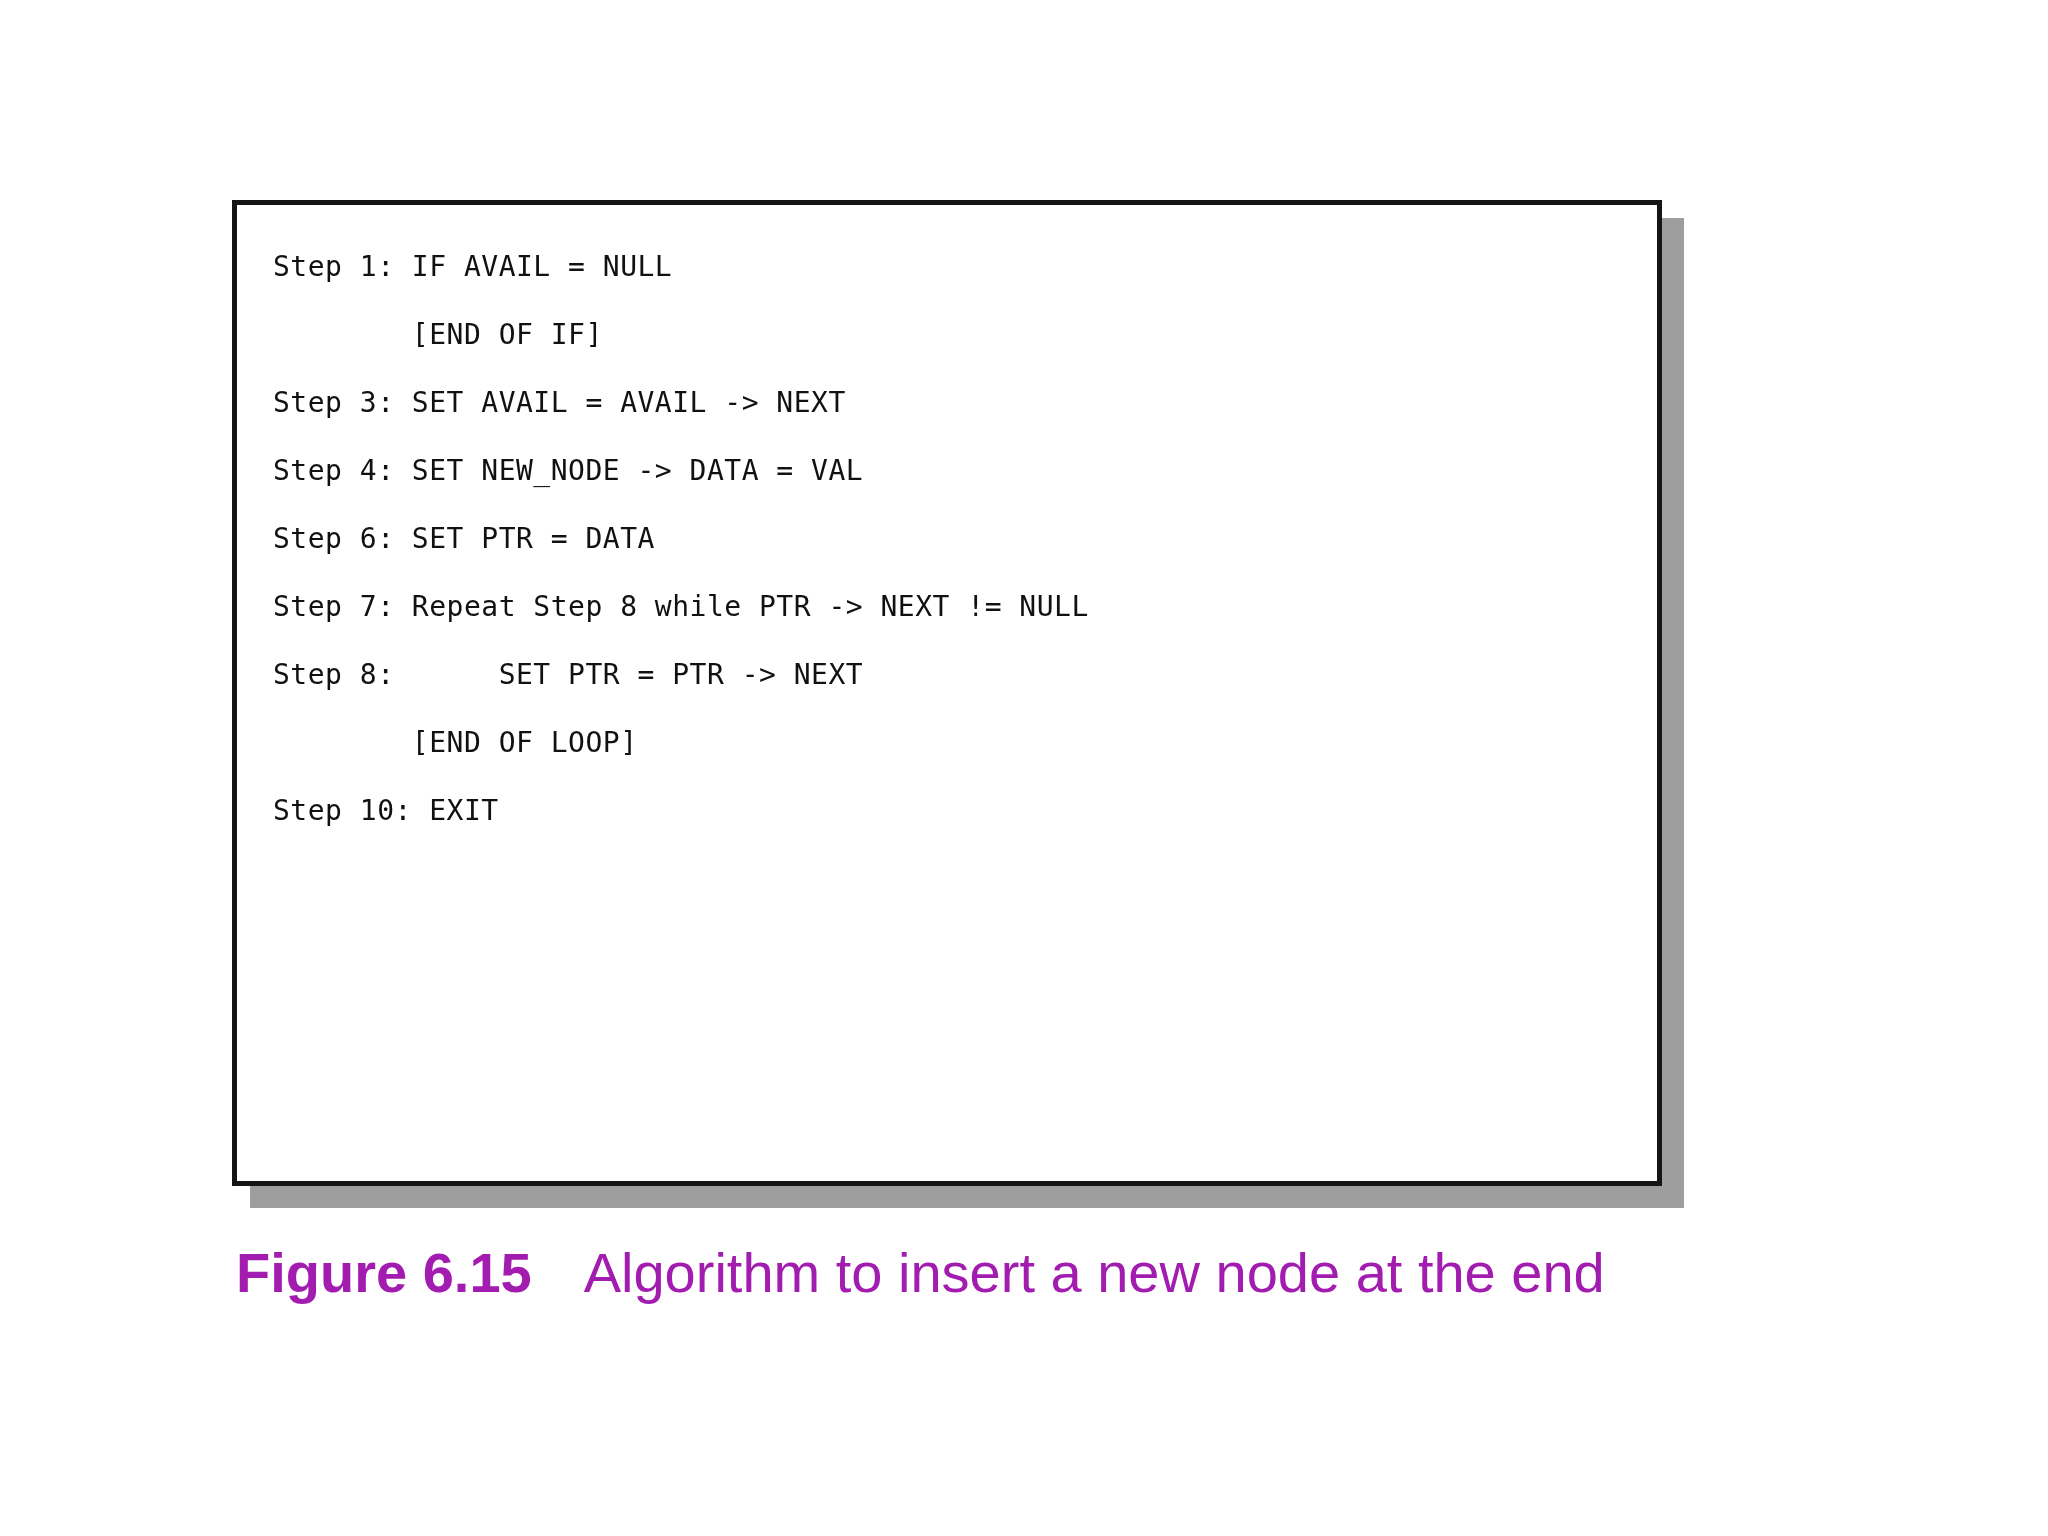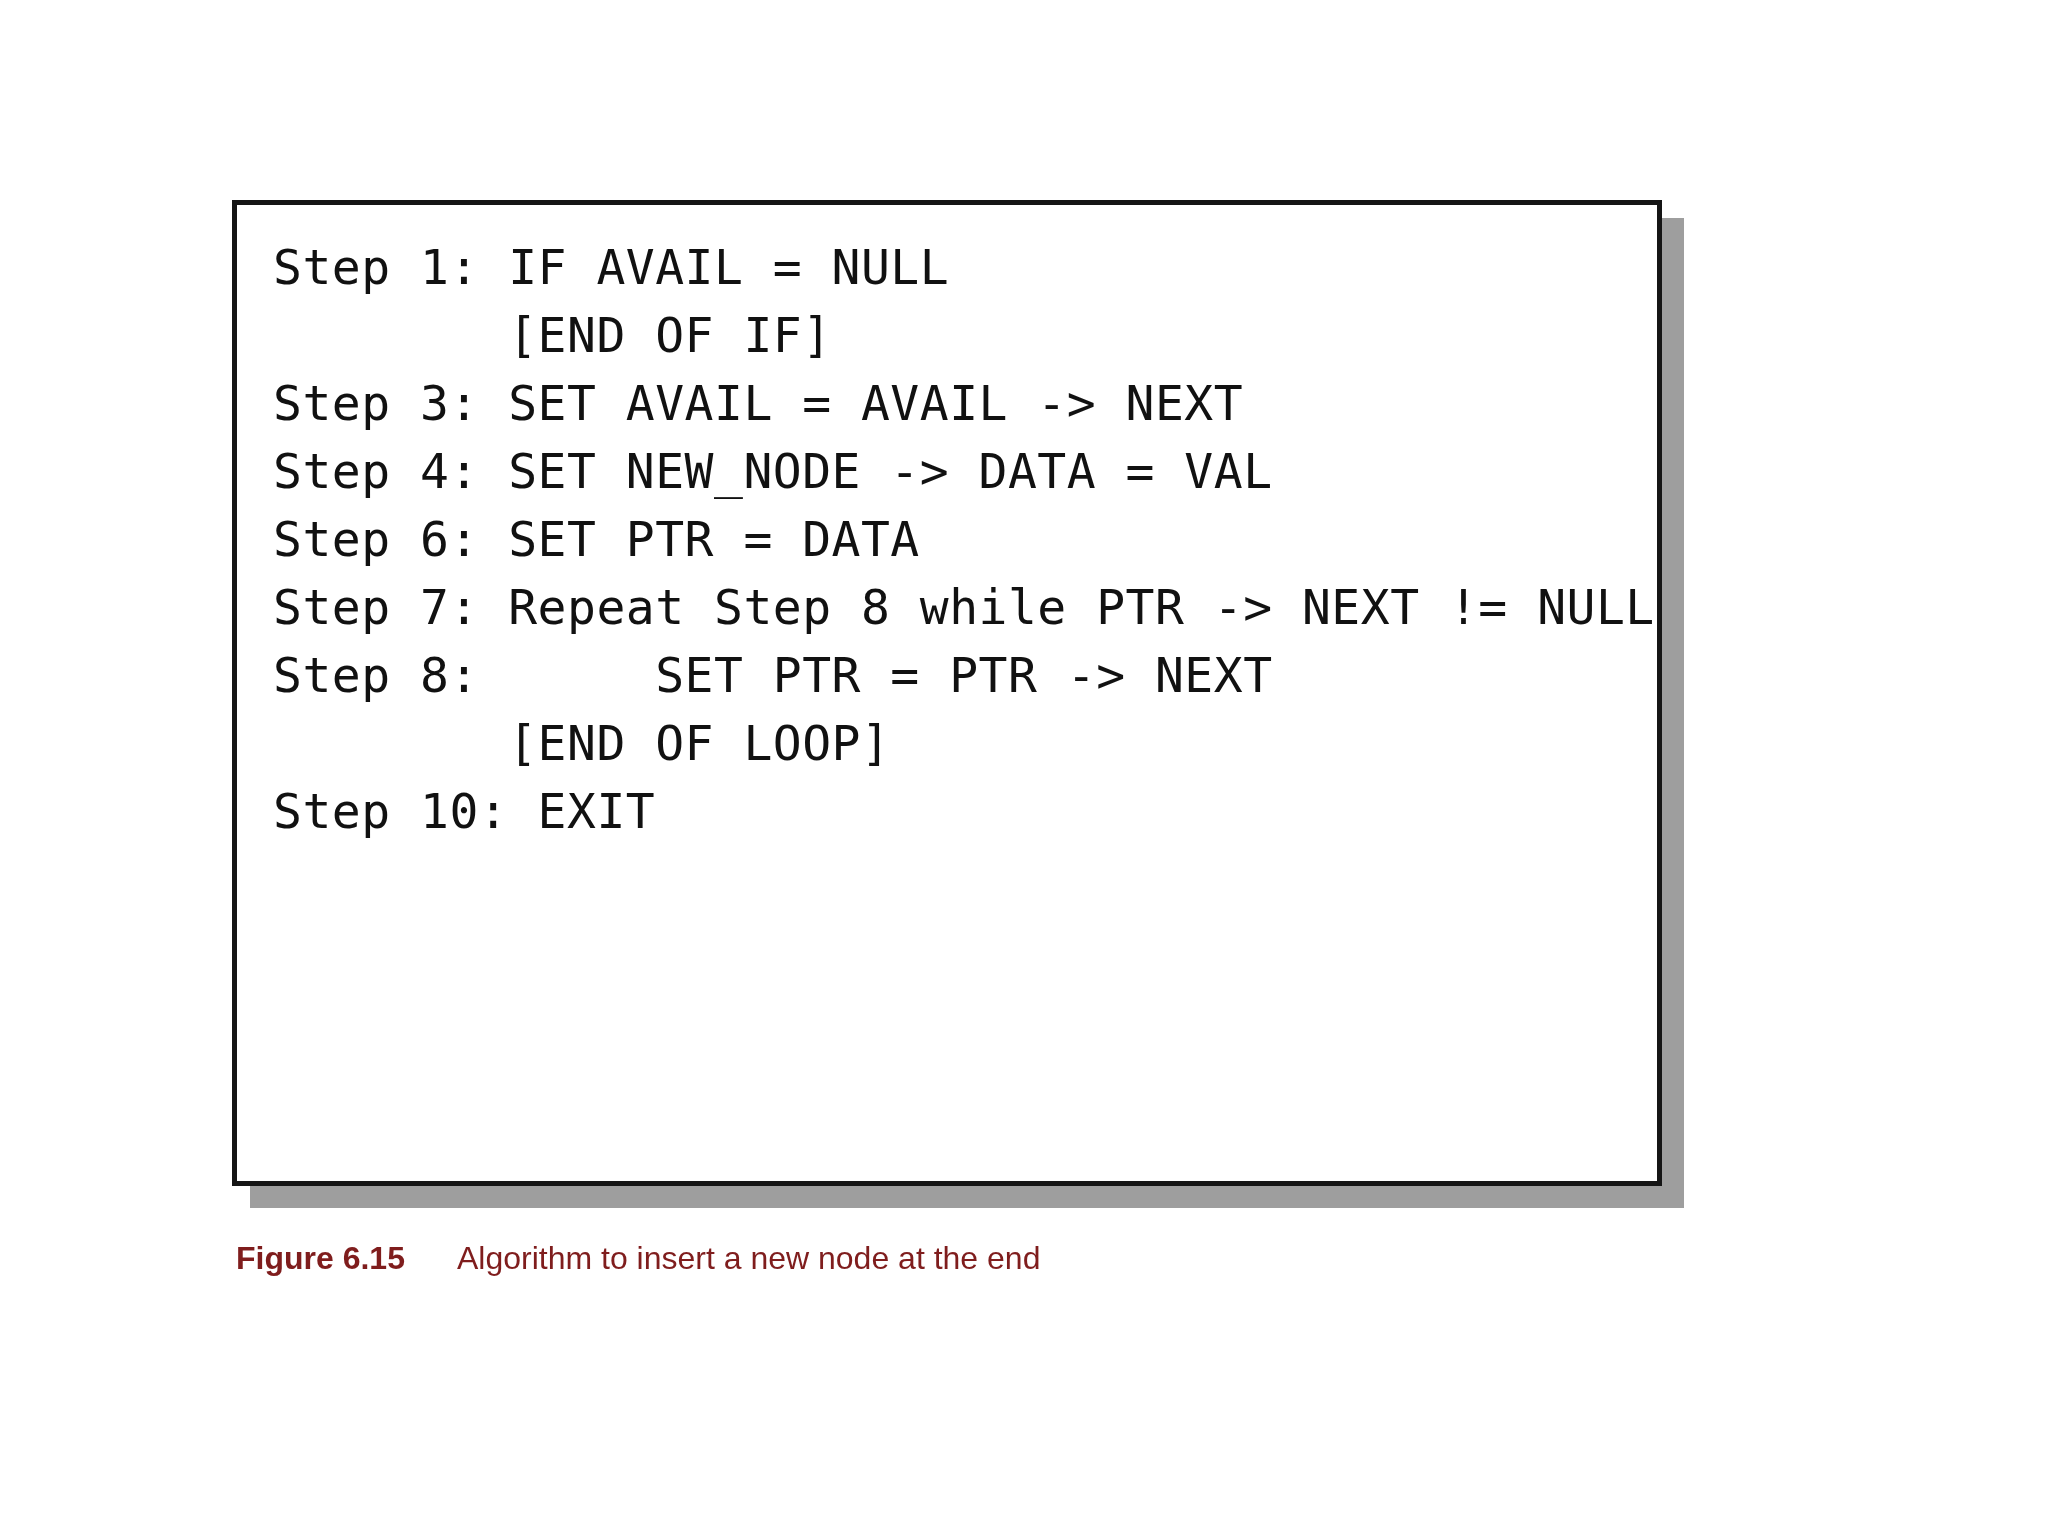--- a/index.html
+++ b/index.html
@@ -56,36 +56,36 @@
     left: 0;
     top: 0;
     width: 100%;
     height: 100%;
     padding: 28px 0 0 36px;
     box-sizing: border-box;
   }
 
   .code-line {
     font-family: "DejaVu Sans Mono", "Liberation Mono", monospace;
-    font-size: 48px;
+    font-size: 28px;
     line-height: 68px;
     color: #111111;
     white-space: pre;
     letter-spacing: 0.5px;
   }
 
   
   .caption {
     position: absolute;
     left: 236px;
     top: 1240px;
     width: 1500px;
     font-family: "Liberation Sans", sans-serif;
-    font-size: 32px;
-    color: #7f1d1d;
+    font-size: 56px;
+    color: #a21caf;
     white-space: pre;
   }
   .caption .cap-label {
     font-weight: bold;
   }
   .caption .cap-gap {
     display: inline-block;
     width: 52px;
   }
   .caption .cap-text {

